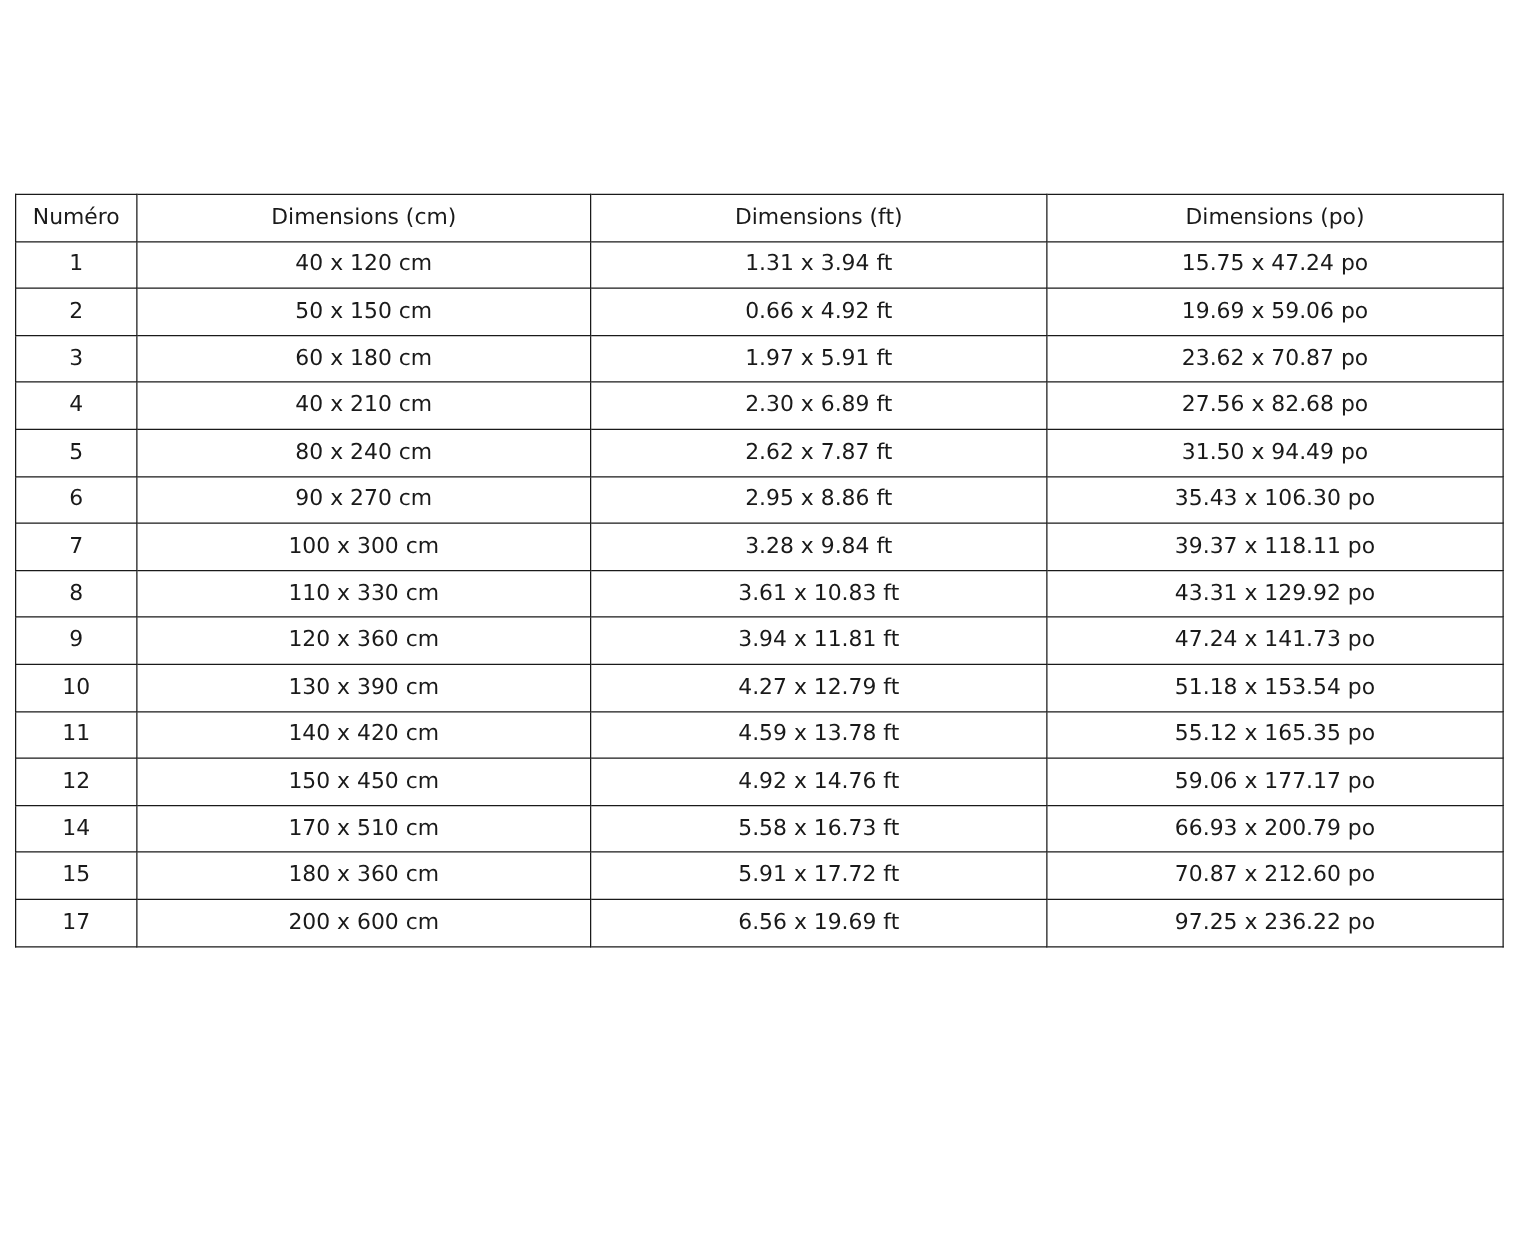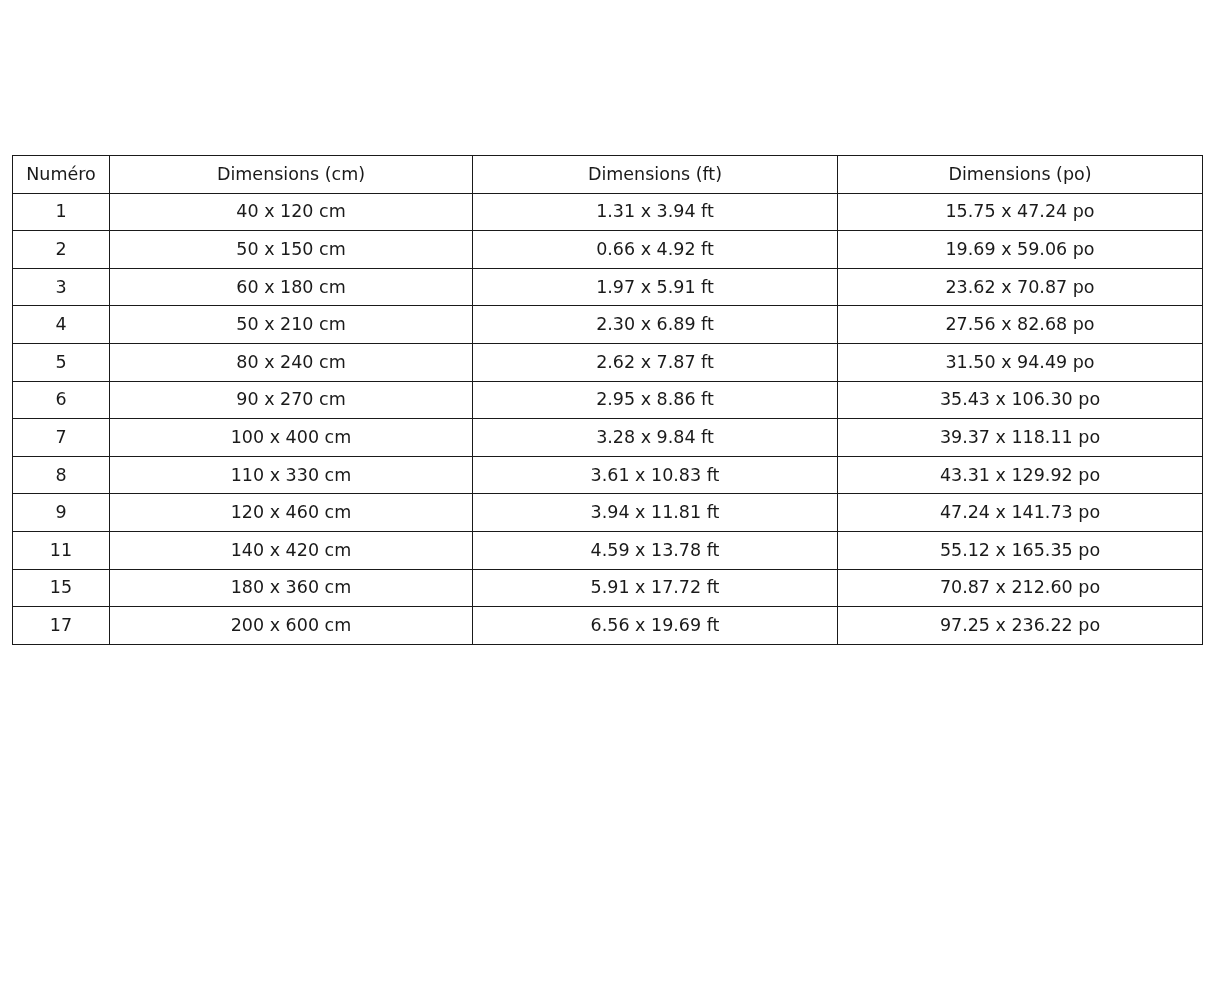--- a/index.html
+++ b/index.html
@@ -85,59 +85,77 @@
           <td>19.69 x 59.06 po</td>
         </tr>
         <tr>
           <td>3</td>
           <td>60 x 180 cm</td>
           <td>1.97 x 5.91 ft</td>
           <td>23.62 x 70.87 po</td>
         </tr>
         <tr>
           <td>4</td>
-          <td>50 x 210 cm</td>
+          <td>40 x 210 cm</td>
           <td>2.30 x 6.89 ft</td>
           <td>27.56 x 82.68 po</td>
         </tr>
         <tr>
           <td>5</td>
           <td>80 x 240 cm</td>
           <td>2.62 x 7.87 ft</td>
           <td>31.50 x 94.49 po</td>
         </tr>
         <tr>
           <td>6</td>
           <td>90 x 270 cm</td>
           <td>2.95 x 8.86 ft</td>
           <td>35.43 x 106.30 po</td>
         </tr>
         <tr>
           <td>7</td>
-          <td>100 x 400 cm</td>
+          <td>100 x 300 cm</td>
           <td>3.28 x 9.84 ft</td>
           <td>39.37 x 118.11 po</td>
         </tr>
         <tr>
           <td>8</td>
           <td>110 x 330 cm</td>
           <td>3.61 x 10.83 ft</td>
           <td>43.31 x 129.92 po</td>
         </tr>
         <tr>
           <td>9</td>
-          <td>120 x 460 cm</td>
+          <td>120 x 360 cm</td>
           <td>3.94 x 11.81 ft</td>
           <td>47.24 x 141.73 po</td>
+        </tr>
+        <tr>
+          <td>10</td>
+          <td>130 x 390 cm</td>
+          <td>4.27 x 12.79 ft</td>
+          <td>51.18 x 153.54 po</td>
         </tr>
         <tr>
           <td>11</td>
           <td>140 x 420 cm</td>
           <td>4.59 x 13.78 ft</td>
           <td>55.12 x 165.35 po</td>
+        </tr>
+        <tr>
+          <td>12</td>
+          <td>150 x 450 cm</td>
+          <td>4.92 x 14.76 ft</td>
+          <td>59.06 x 177.17 po</td>
+        </tr>
+        <tr>
+          <td>14</td>
+          <td>170 x 510 cm</td>
+          <td>5.58 x 16.73 ft</td>
+          <td>66.93 x 200.79 po</td>
         </tr>
         <tr>
           <td>15</td>
           <td>180 x 360 cm</td>
           <td>5.91 x 17.72 ft</td>
           <td>70.87 x 212.60 po</td>
         </tr>
         <tr>
           <td>17</td>
           <td>200 x 600 cm</td>

